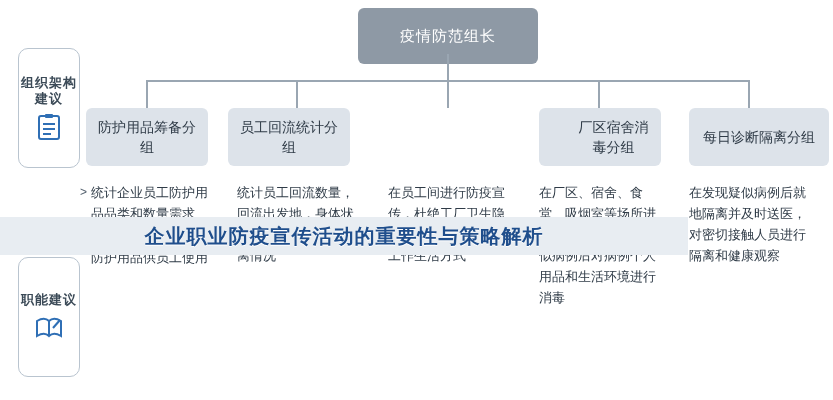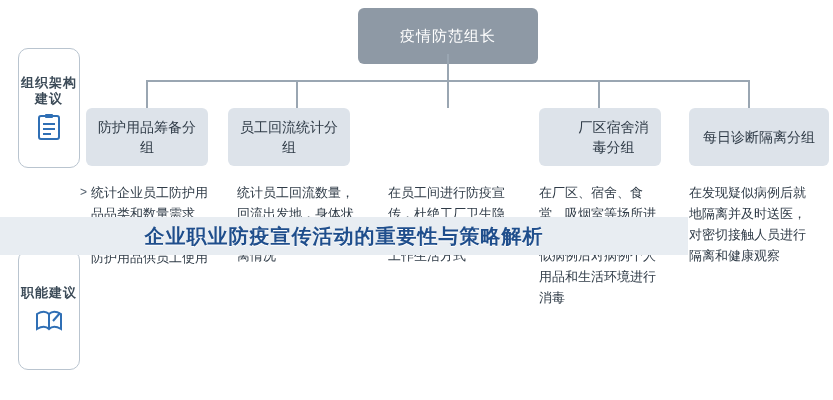--- a/index.html
+++ b/index.html
@@ -29,21 +29,21 @@
     border-radius: 10px;
     background: #ffffff;
     box-sizing: border-box;
     display: flex;
     flex-direction: column;
     align-items: center;
     justify-content: center;
     padding: 0 2px;
   }
   .rail-card.one { top: 48px; height: 120px; }
-  .rail-card.two { top: 250px; height: 120px; }
+  .rail-card.two { top: 257px; height: 120px; }
   .rail-title {
     font-size: 13px;
     line-height: 16px;
     color: #3b4a57;
     text-align: center;
     font-weight: 700;
     letter-spacing: 1px;
     margin-bottom: 6px;
   }
   .rail-icon {

